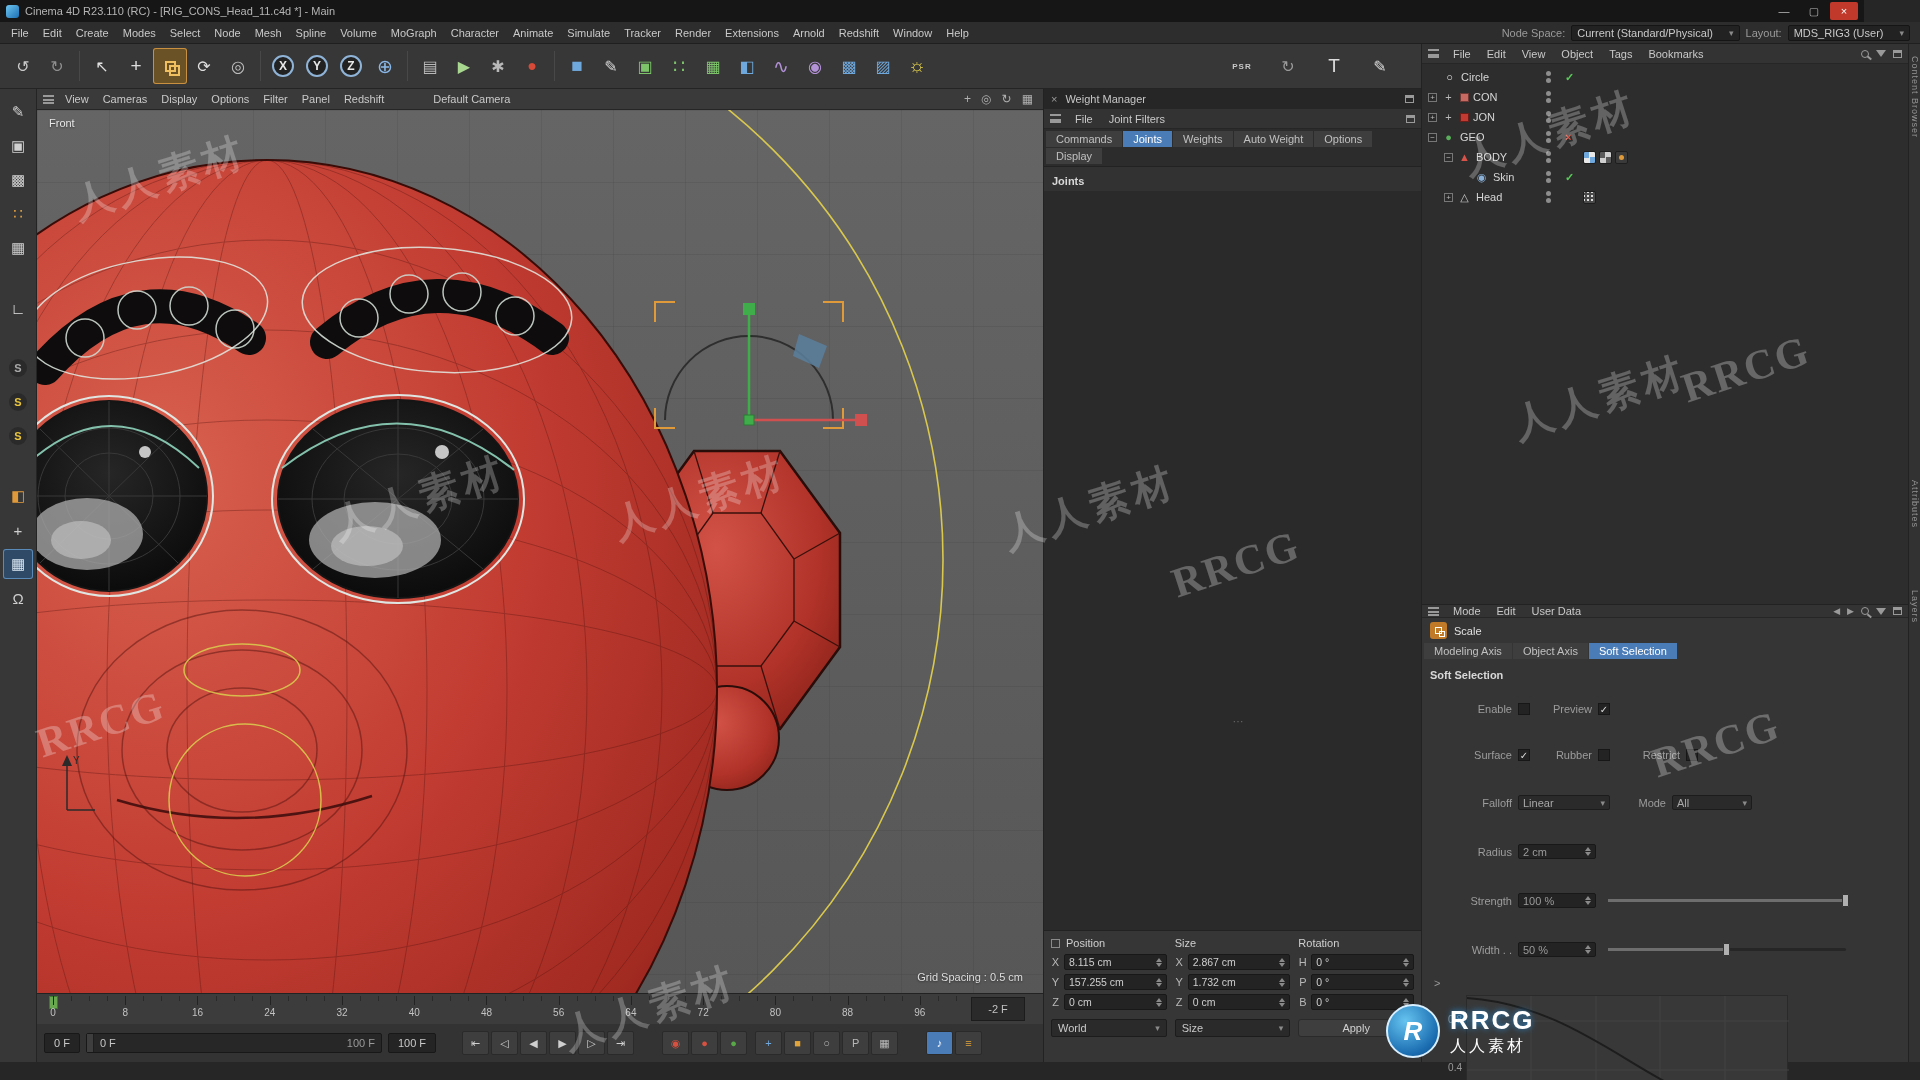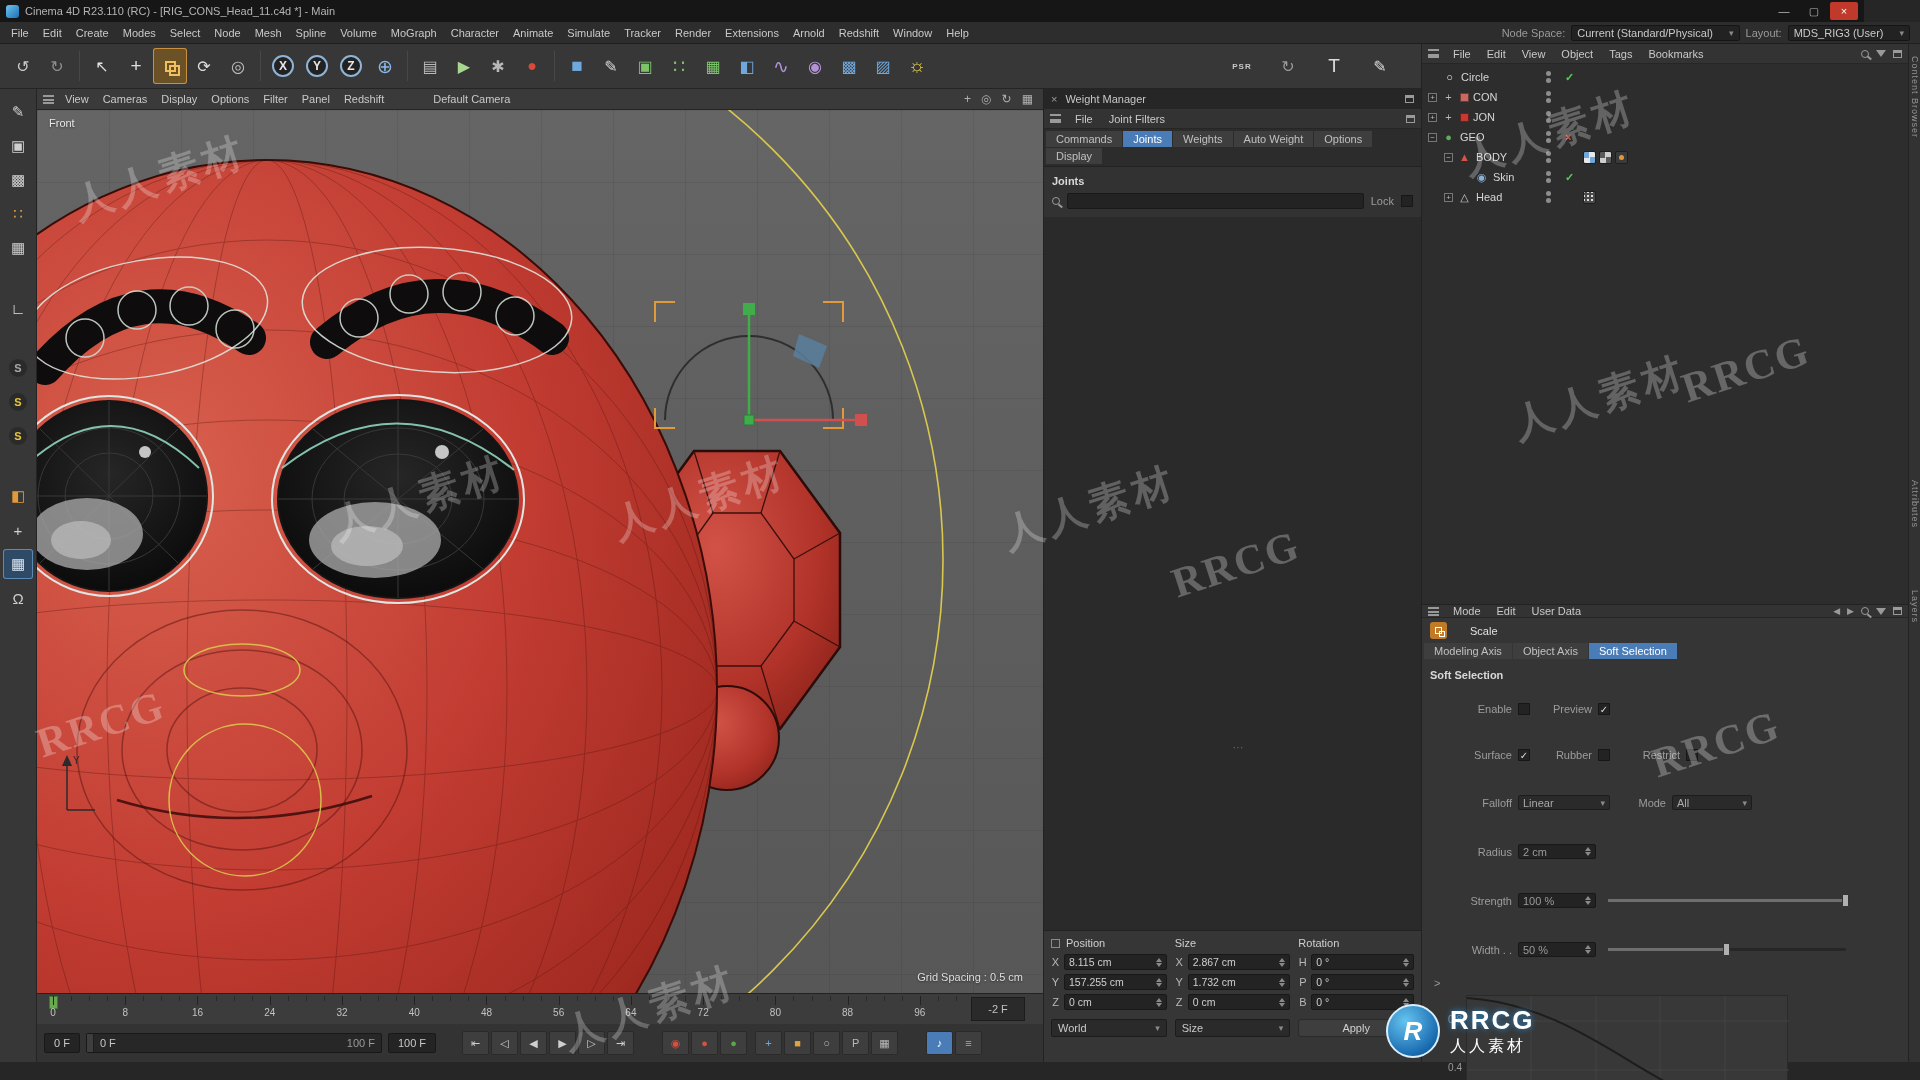--- a/index.html
+++ b/index.html
@@ -162,21 +162,21 @@
   .tagchip{width:13px;height:13px;border:1px solid #1e1e1e;border-radius:2px}
   .tag-checker-blue{background:conic-gradient(#e8e8e8 25%,#6fa8dc 0 50%,#e8e8e8 0 75%,#6fa8dc 0)}
   .tag-checker-gray{background:conic-gradient(#cfcfcf 25%,#5a5a5a 0 50%,#cfcfcf 0 75%,#5a5a5a 0)}
   .tag-dot-orange{background:#3a3a3a;position:relative}
   .tag-dot-orange::after{content:"";position:absolute;inset:3px;border-radius:50%;background:#e09a3a}
   .tag-weight-tag{background:radial-gradient(#ddd 1px,transparent 1.2px) 2px 2px/4px 4px #4a4a4a}
 
   
   #attrs{position:absolute;left:1421px;top:604px;width:487px;height:458px;background:#353535;
          border-left:1px solid #222;border-top:1px solid #222;display:flex;flex-direction:column}
-  .tool-row{display:flex;align-items:center;gap:23px;padding:4px 8px}
+  .tool-row{display:flex;align-items:center;gap:7px;padding:4px 8px}
   .tool-ico{width:17px;height:17px;background:#c07a28;border-radius:3px;color:#fff;display:flex;
             align-items:center;justify-content:center}
   .tool-ico .ico-scale{width:7px;height:7px;border-width:1.5px}
   .tool-ico .ico-scale::after{width:4px;height:4px;border-width:1.5px;right:-4px;bottom:-4px}
   .atabs{display:flex;gap:1px;padding:0 2px 2px}
   .asection{font-weight:bold;color:#d8d8d8;padding:8px 8px 5px}
   .arow{display:flex;align-items:center;height:17px;margin:17px 0;padding-left:4px}
   .albl{width:86px;text-align:right;margin-right:6px;color:#9c9c9c;white-space:nowrap}
   .albl2{width:62px}
   .albl3{width:70px}
@@ -714,26 +714,20 @@
         <span class="wtab">Commands</span>
         <span class="wtab active">Joints</span>
         <span class="wtab">Weights</span>
         <span class="wtab">Auto Weight</span>
         <span class="wtab">Options</span>
       </div>
     <div class="wtabs2">
       <span class="wtab">Display</span>
     </div>
     <div id="wm-joints-label">Joints</div>
-    <div class="wm-search">
-      <span class="mag"></span>
-      <span class="search-input"></span>
-      <span style="color:#9c9c9c">Lock</span>
-      <span class="cb"></span>
-    </div>
     <div id="wm-body">
       <span id="wm-split">⋯</span>
     </div>
   </div>
 
   <div id="coords">
     <div class="coord-heads">
       <span class="chead">
           <span class="sq"></span>
           <span>Position</span>

